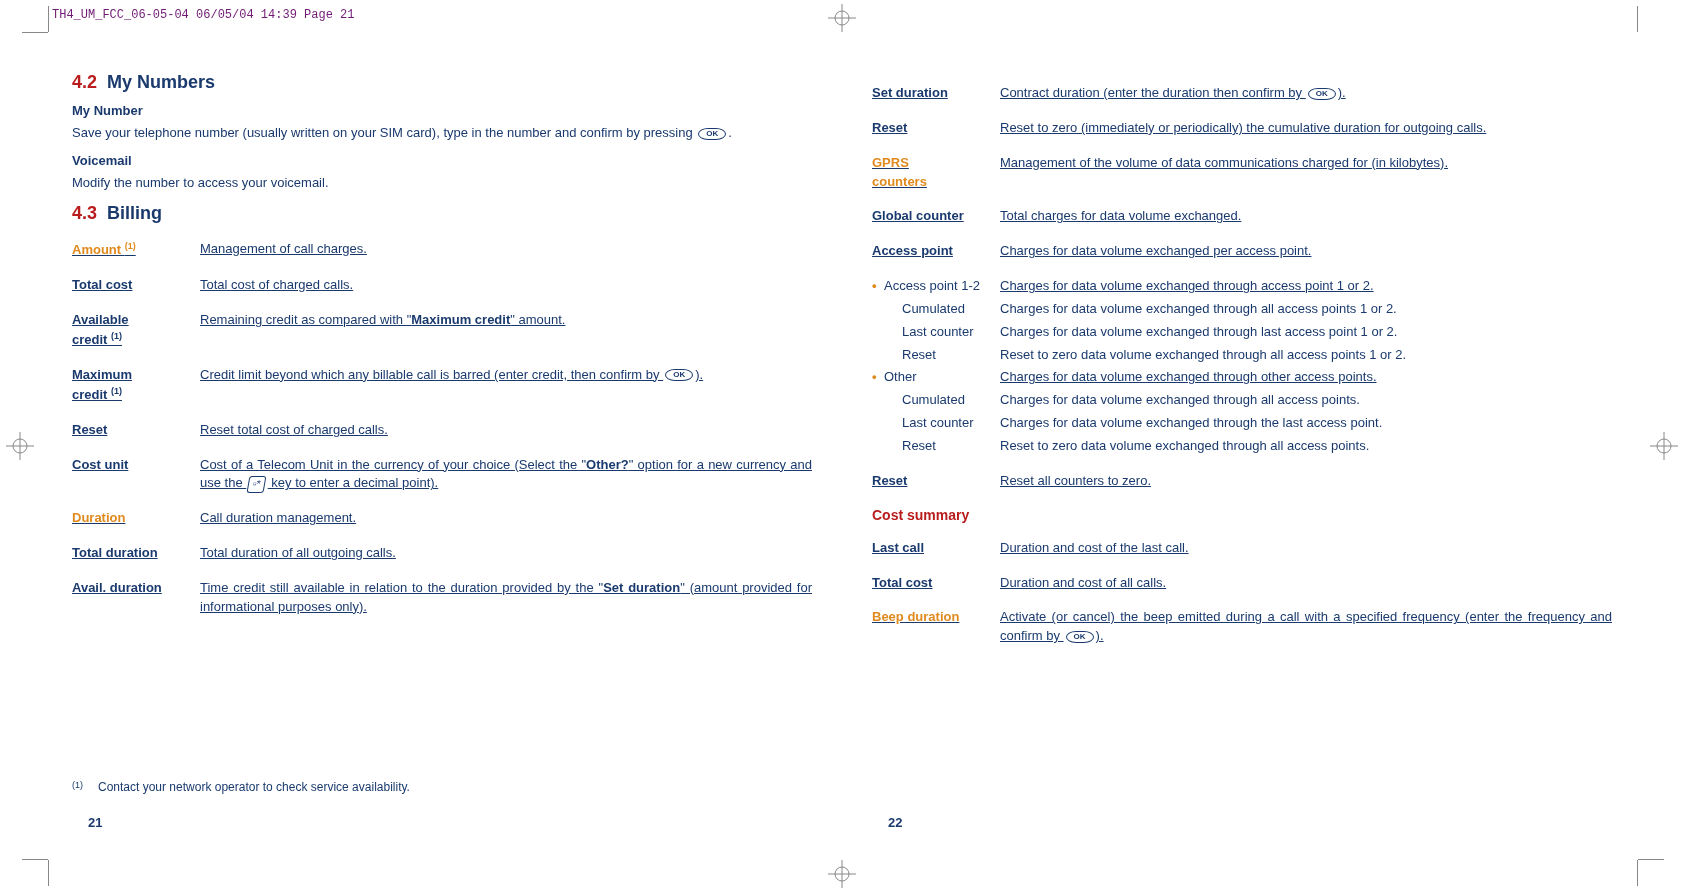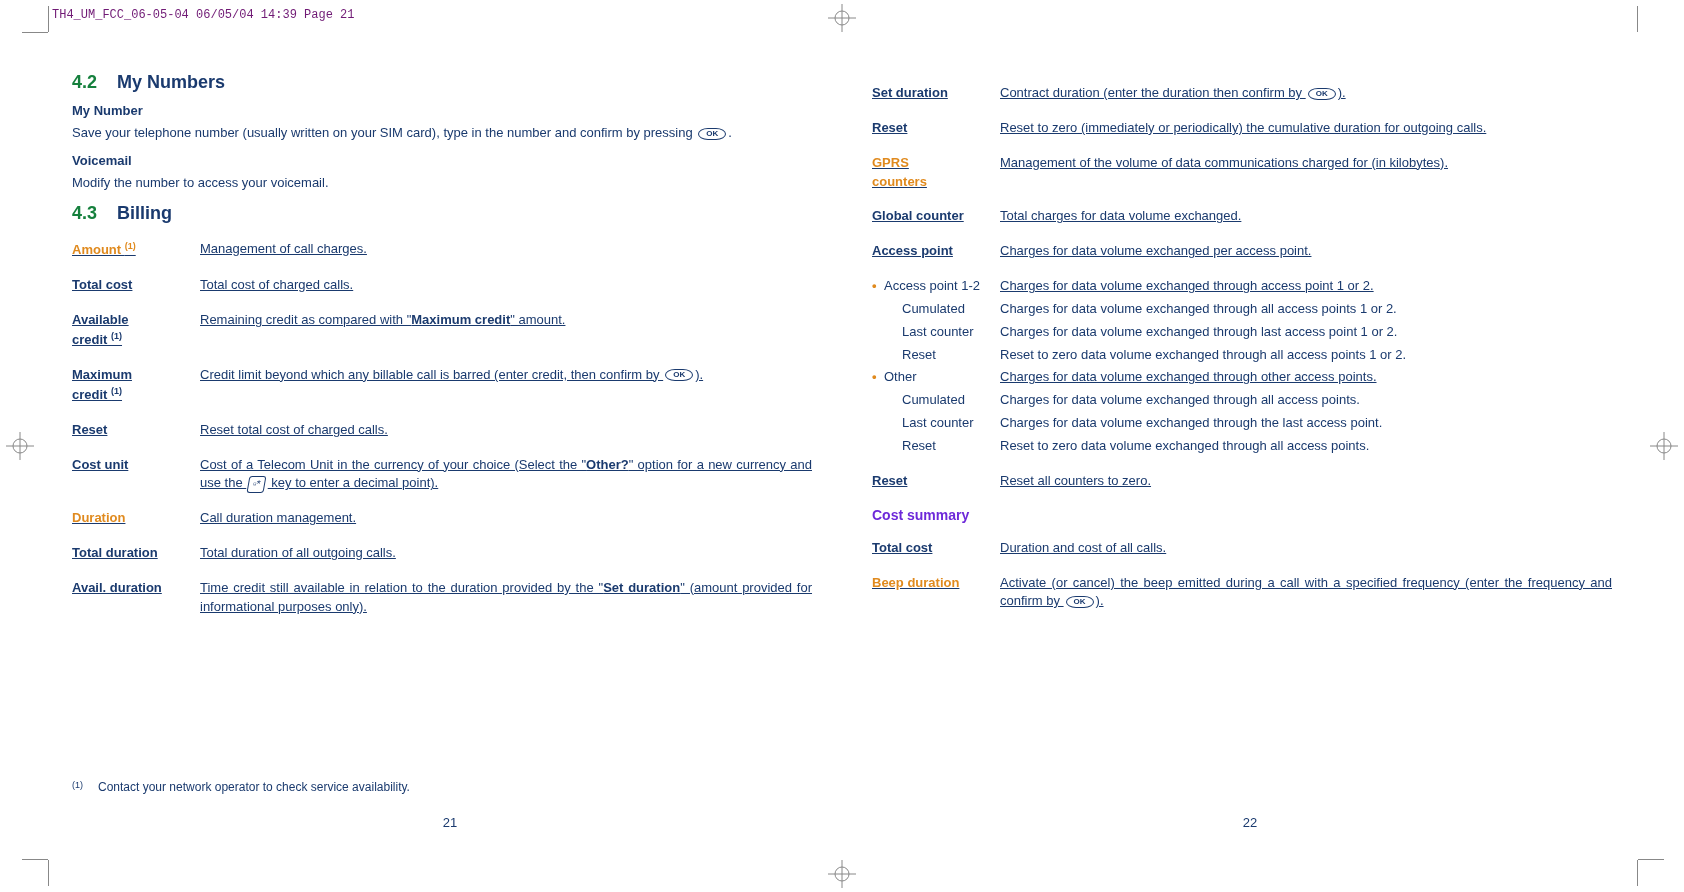--- a/index.html
+++ b/index.html
@@ -58,21 +58,21 @@
     flex: 1;
     position: relative;
     padding: 10px 0 0 0;
   }
   h2.sec {
     font-size: 18px;
     font-weight: bold;
     margin: 4px 0 8px 0;
     color: #1a3a6e;
   }
-  h2.sec .num { color: #15803d; margin-right: 20px; }
+  h2.sec .num { color: #b91c1c; margin-right: 10px; }
   .sub {
     font-weight: bold;
     color: #1a3a6e;
     margin: 10px 0 6px 0;
     font-size: 13px;
   }
   p { margin: 4px 0 10px 0; line-height: 1.45; text-align: justify; }
   .row { display: flex; margin: 16px 0; line-height: 1.45; text-decoration: underline; }
   .term { width: 128px; flex-shrink: 0; font-weight: bold; }
   .term.orange { color: #e08a1e; }
@@ -91,23 +91,22 @@
     left: 0;
     right: 0;
     font-size: 12px;
     display:flex;
   }
   .footnote .fsup { width: 26px; font-size:9px; vertical-align: super;}
   .pagenum {
     position: absolute;
     bottom: 4px;
     left: 16px; right: 0;
-    text-align: center;
     font-size: 13px;
-    font-weight: normal;
+    font-weight: bold;
     color: #1a3a6e;
   }
   .ok-icon {
     display: inline-block;
     border: 1px solid #1a3a6e;
     border-radius: 50% / 70%;
     font-size: 8px;
     padding: 0 7px;
     line-height: 10px;
     vertical-align: middle;
@@ -119,21 +118,21 @@
     display:inline-block;
     font-size:10px;
     padding:0 4px;
     border:1px solid #1a3a6e;
     border-radius: 3px;
     transform: skewX(-10deg);
     margin:0 2px;
     vertical-align: middle;
   }
   .bold { font-weight: bold; }
-  .summary-head { color:#6d28d9; font-weight:bold; font-size:14px; margin:10px 0 6px 0;}
+  .summary-head { color:#b91c1c; font-weight:bold; font-size:14px; margin:10px 0 6px 0;}
 </style>
 </head>
 <body>
 
 <div class="crop-top">
   <span class="crop-text">TH4_UM_FCC_06-05-04  06/05/04  14:39  Page 21</span>
 </div>
 <div class="crop-tick-tl-v"></div>
 <div class="crop-tick-tl-h"></div>
 <div class="crop-tr-v"></div>
@@ -286,20 +285,24 @@
     <div class="indent-row">
       <div class="iterm">Reset</div>
       <div class="idesc">Reset to zero data volume exchanged through all access points.</div>
     </div>
     <div class="row">
       <div class="term">Reset</div>
       <div class="desc">Reset all counters to zero.</div>
     </div>
     <div class="summary-head">Cost summary</div>
     <div class="row">
+      <div class="term">Last call</div>
+      <div class="desc">Duration and cost of the last call.</div>
+    </div>
+    <div class="row">
       <div class="term">Total cost</div>
       <div class="desc">Duration and cost of all calls.</div>
     </div>
     <div class="row">
       <div class="term orange">Beep duration</div>
       <div class="desc"><span>Activate (or cancel) the beep emitted during a call with a specified frequency (enter the frequency and confirm by </span><span class="ok-icon">OK</span><span>).</span></div>
     </div>
 
     <div class="pagenum">22</div>
   </div>

